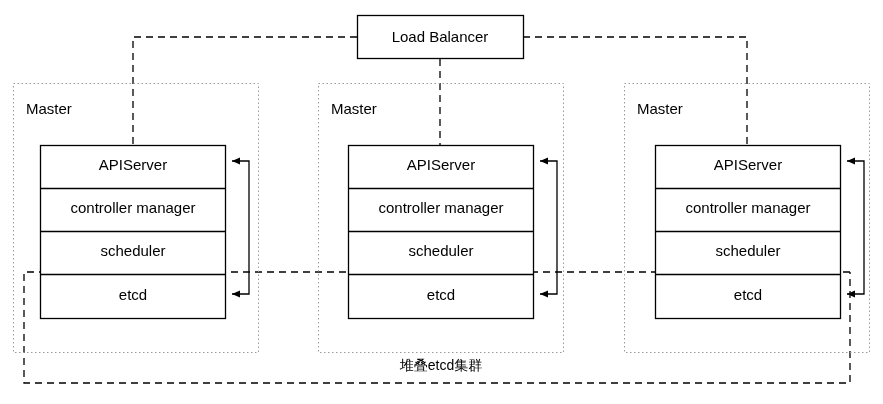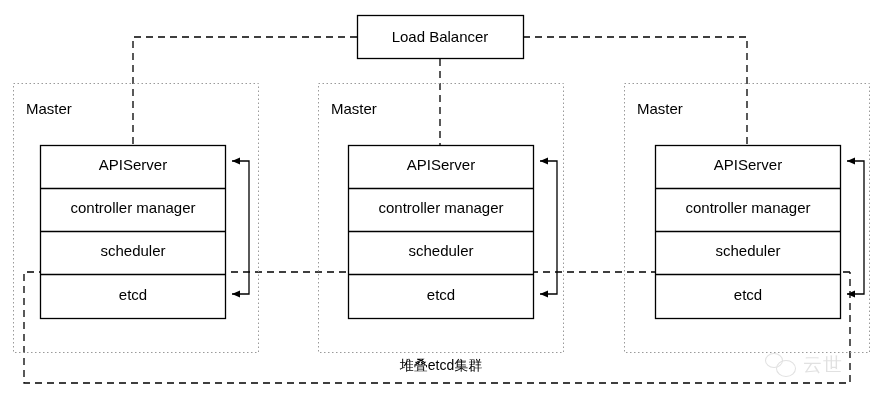--- a/index.html
+++ b/index.html
@@ -155,21 +155,14 @@
     <path d="M 847 161 L 855 157.6 L 855 164.4 Z" fill="#000"></path>
     <path d="M 847 294 L 855 290.6 L 855 297.4 Z" fill="#000"></path>
 
     <rect class="solid-box" x="357.5" y="15.5" width="166" height="43"></rect>
     <text class="t-box" x="440" y="38">Load Balancer</text>
 
     <text class="t-caption" x="441" y="366">堆叠etcd集群</text>
 
   </svg>
 
-  <div class="watermark" style="left:765px; top:352px;">
-    <div class="wm-logo">
-      <span class="wm-b1"></span>
-      <span class="wm-b2"></span>
-    </div>
-    <span class="wm-text">云世</span>
-  </div>
 
 </div>
 
 </body></html>

